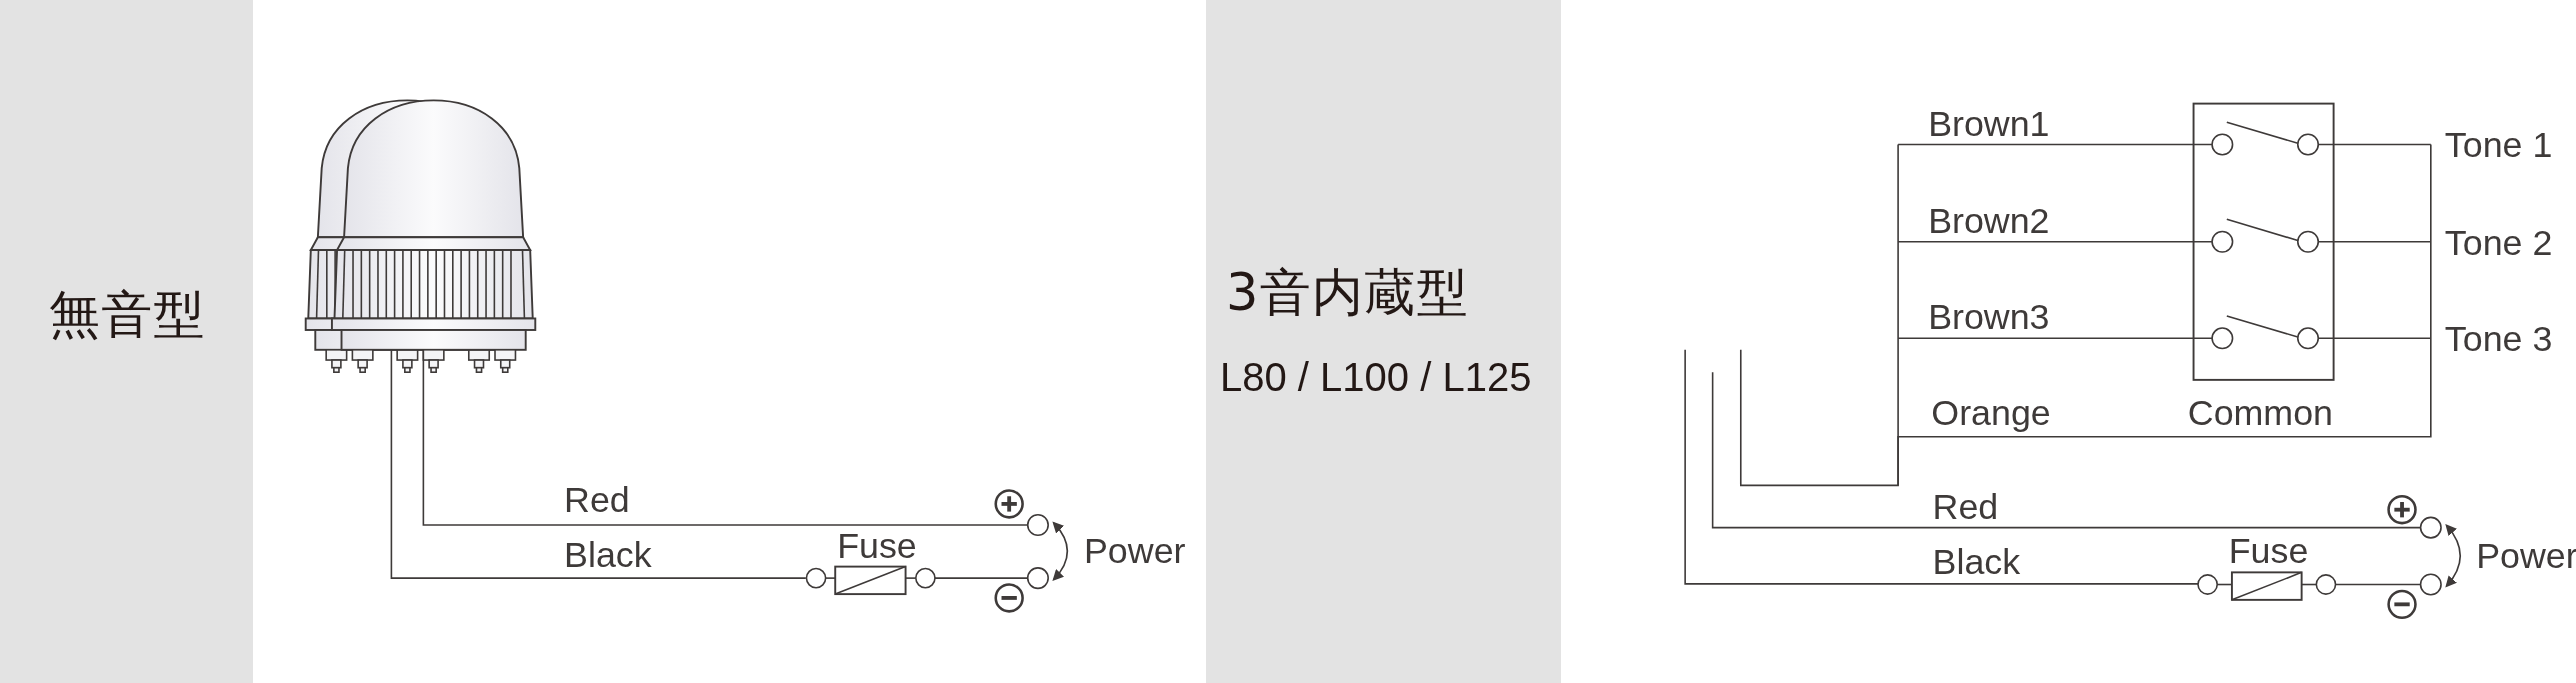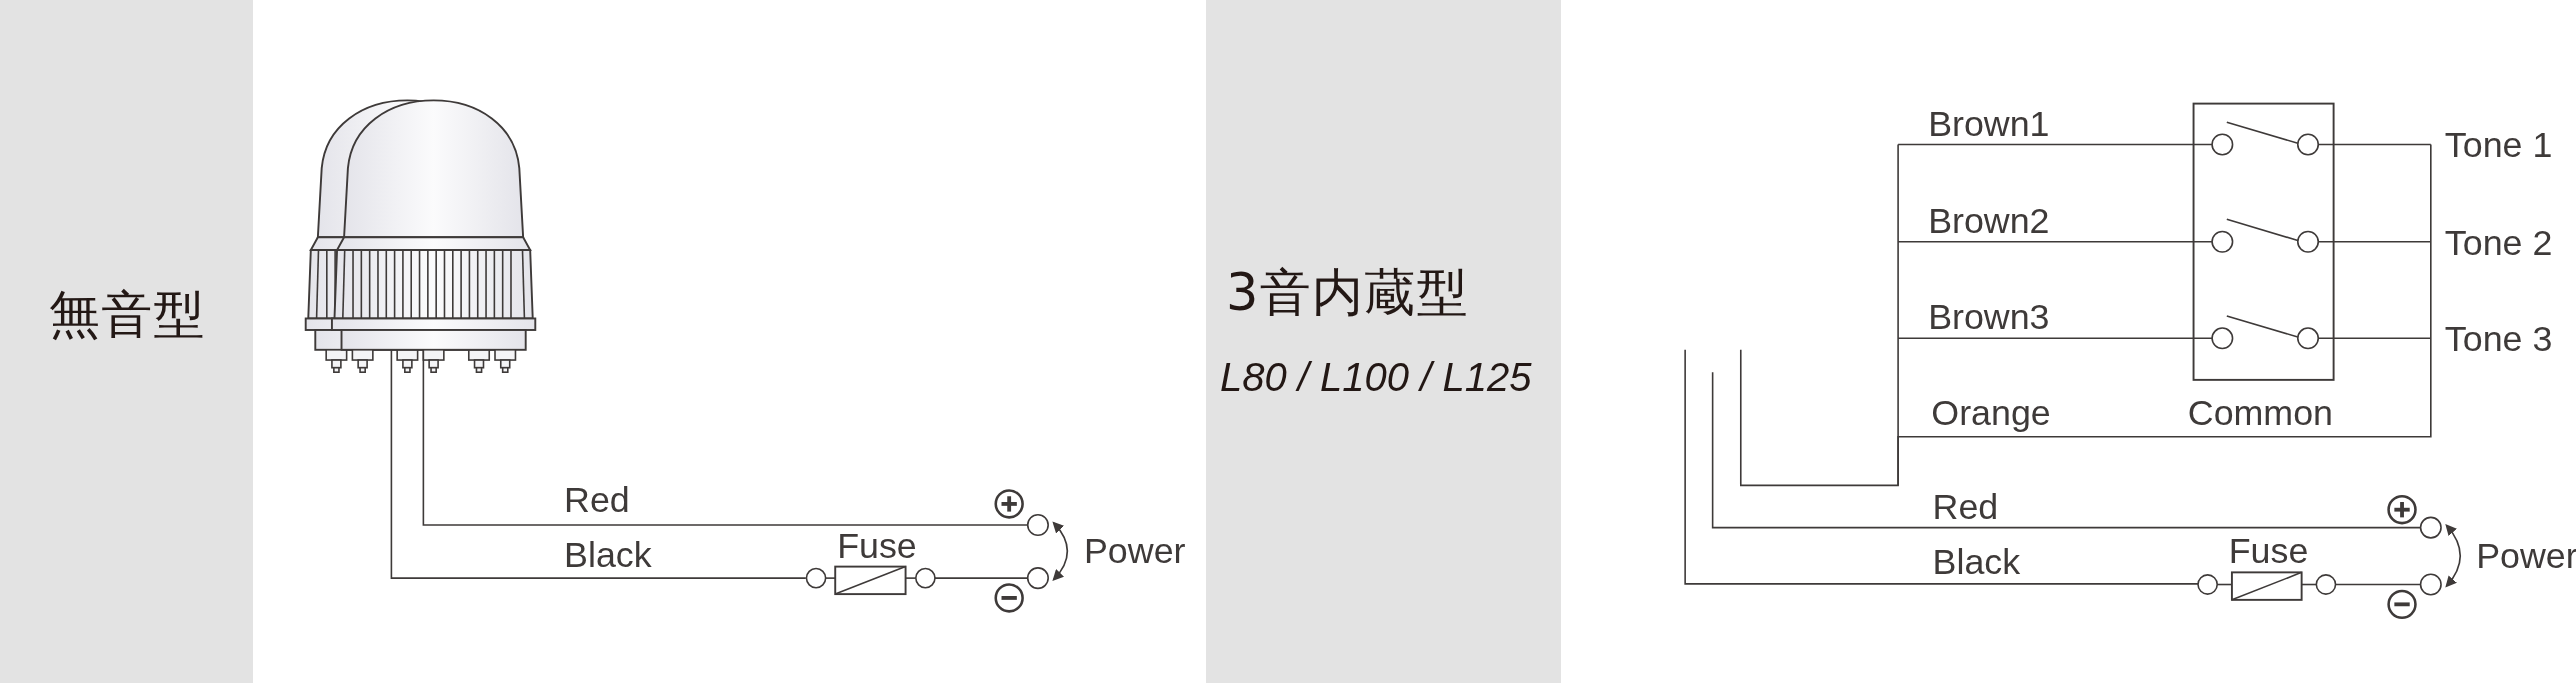--- a/index.html
+++ b/index.html
@@ -19,21 +19,21 @@
   .term { stroke: #3e3a39; stroke-width: 2.5; fill: #ffffff; }
 </style>
 </head>
 <body>
 
 <div class="band" style="left:0; width:253px;"></div>
 <div class="band" style="left:1206px; width:355px;"></div>
 
 <div class="title-jp" style="left:49px; top:281px;margin-top:8px;">無音型</div>
 <div class="title-jp" style="left:1226px; top:267px;">3音内蔵型</div>
-<div class="title-models" style="left:1220px; top:357px;font-style:italic;">L80 / L100 / L125</div>
+<div class="title-models" style="left:1220px; top:357px;">L80 / L100 / L125</div>
 
 <svg width="2576" height="683" viewBox="0 0 4028 1068">
   <defs>
     <linearGradient id="domeGrad" x1="0" x2="1" y1="0" y2="0">
       <stop offset="0" stop-color="#e4e4ea"></stop>
       <stop offset="0.5" stop-color="#fbfbfc"></stop>
       <stop offset="1" stop-color="#e4e4ea"></stop>
     </linearGradient>
     <marker id="arrow" viewBox="0 0 10 10" refX="8" refY="5" markerWidth="7" markerHeight="7" orient="auto-start-reverse">
       <path d="M0,0 L10,5 L0,10 z" fill="#3e3a39"></path>

